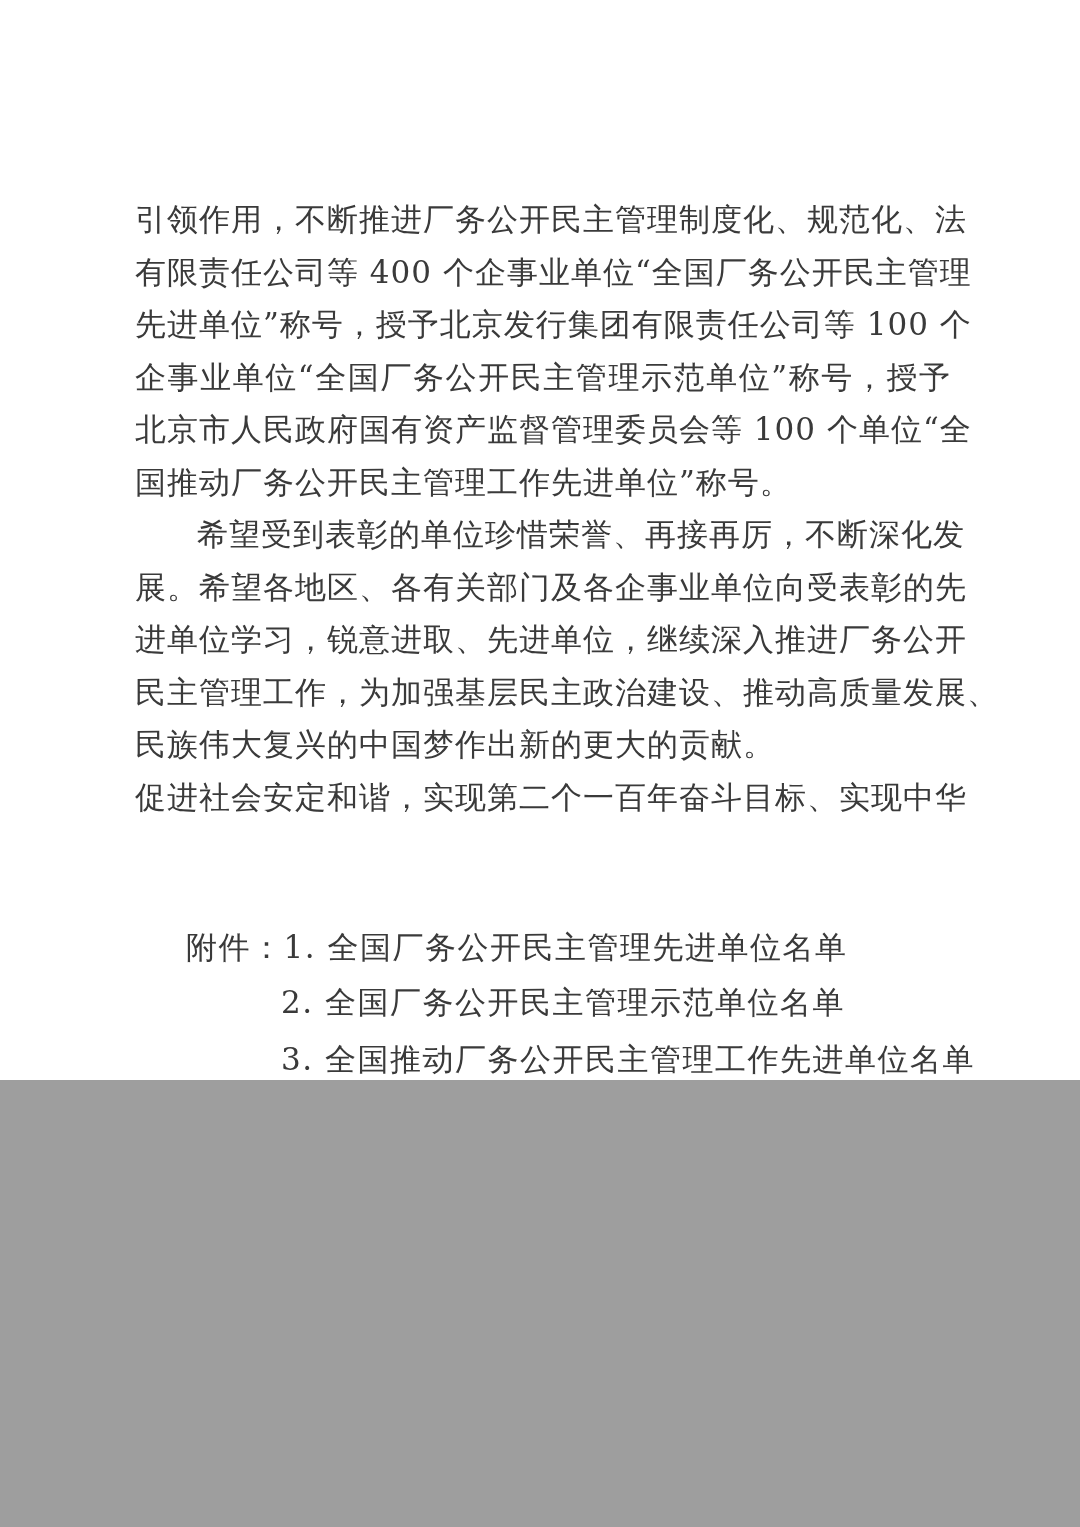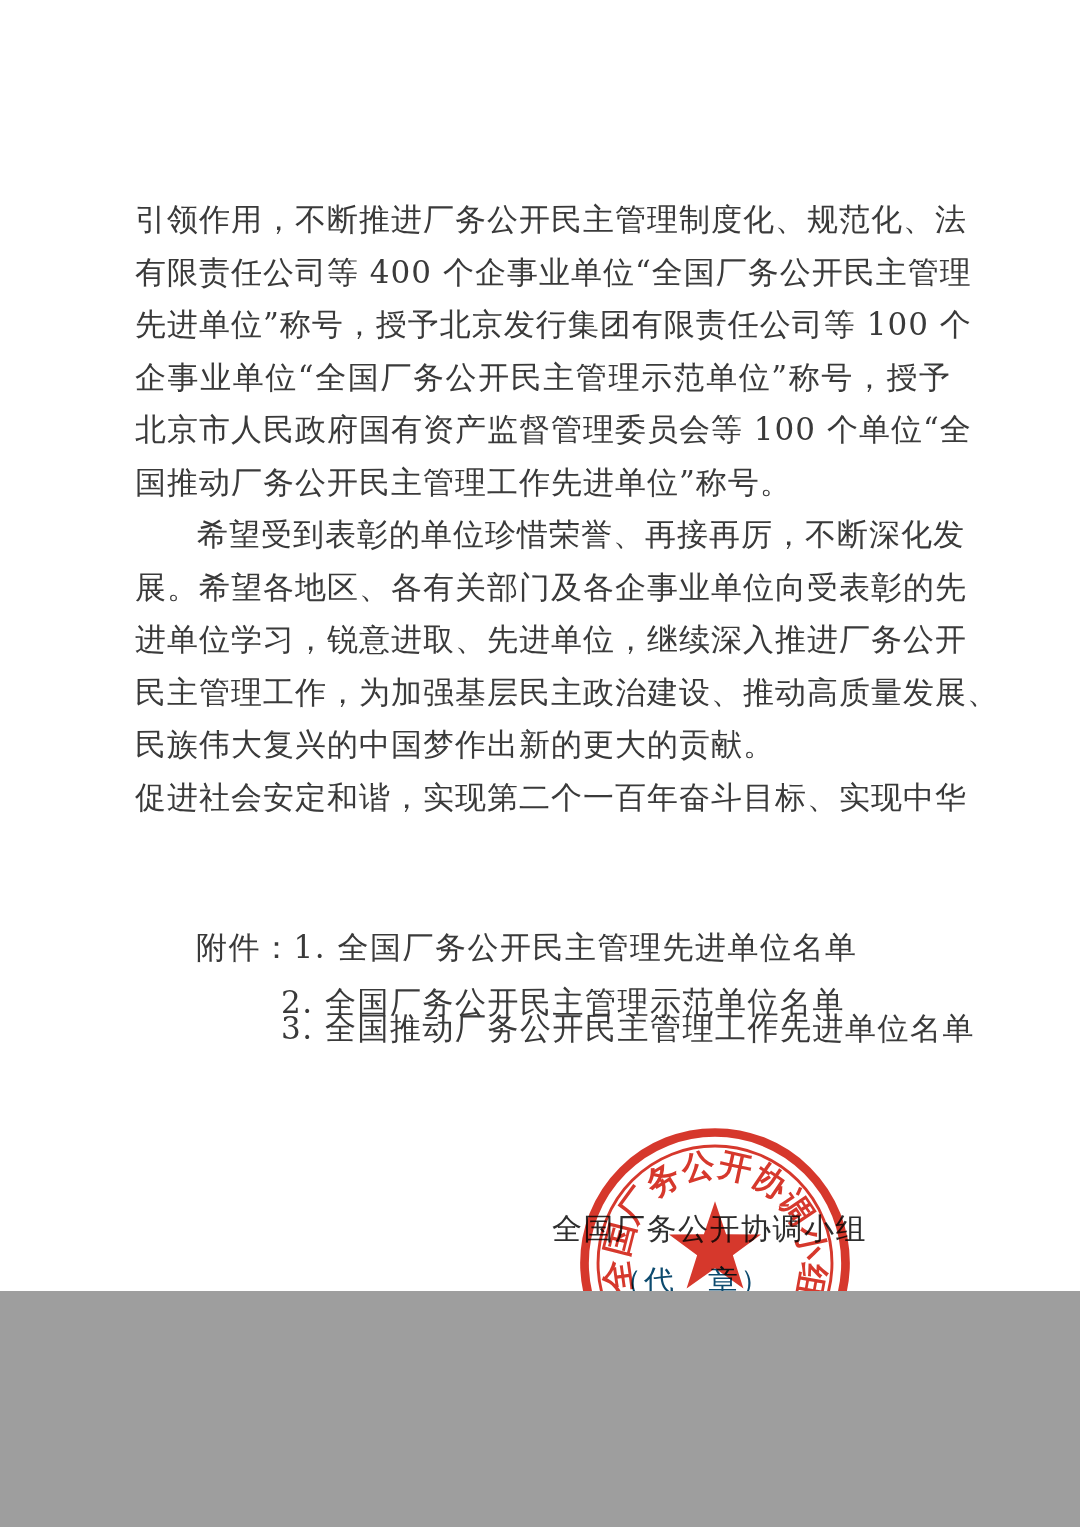--- a/index.html
+++ b/index.html
@@ -1,41 +1,41 @@
 <!DOCTYPE html>
 <html><head>
 <meta charset="utf-8">
 <style>
   html,body { margin:0; padding:0; background:#9e9e9e; }
   .page {
     position:relative;
-    width:1080px; height:1291px;
+    width:1080px; height:1080px;
     margin:0 auto;
     background:#ffffff;
     overflow:hidden;
     font-family:"DejaVu Serif","Liberation Serif",serif;
     color:#323232;
   }
   
   .doc-body {
     position:absolute; left:135px; top:193px; width:816px;
     font-size:31px; line-height:52.5px;
     color:#3a3a3a;
   }
   .doc-line { text-align:justify; text-align-last:justify; white-space:nowrap; letter-spacing:1px; }
   .doc-line.end { text-align-last:left; white-space:normal; }
   .doc-line.ind { text-indent:2em; }
   
   .att-line {
     position:absolute; font-size:31px; letter-spacing:1.5px;
     color:#3a3a3a; white-space:nowrap;
   }
-  .att-1 { left:196px; top:927px; }
+  .att-1 { left:186px; top:927px; }
   .att-2 { left:281px; top:982px; }
-  .att-3 { left:281px; top:1008px; }
+  .att-3 { left:281px; top:1039px; }
   
   .sig-org  { position:absolute; left:552px; top:1209px; font-size:30px; letter-spacing:1.5px; color:#2e2e2e; white-space:nowrap; }
   .sig-note { position:absolute; left:600px; top:1261px; font-size:30px; letter-spacing:2px;  color:#0c4a6e; white-space:nowrap;margin-left:12px; }
   .sig-date { position:absolute; left:598px; top:1312px; font-size:29px; letter-spacing:5px;  color:#000000; white-space:nowrap; }
   
   .seal {
     position:absolute; left:570px; top:1118px; width:290px; height:290px;
     mix-blend-mode:multiply; opacity:.93;
   }
   

